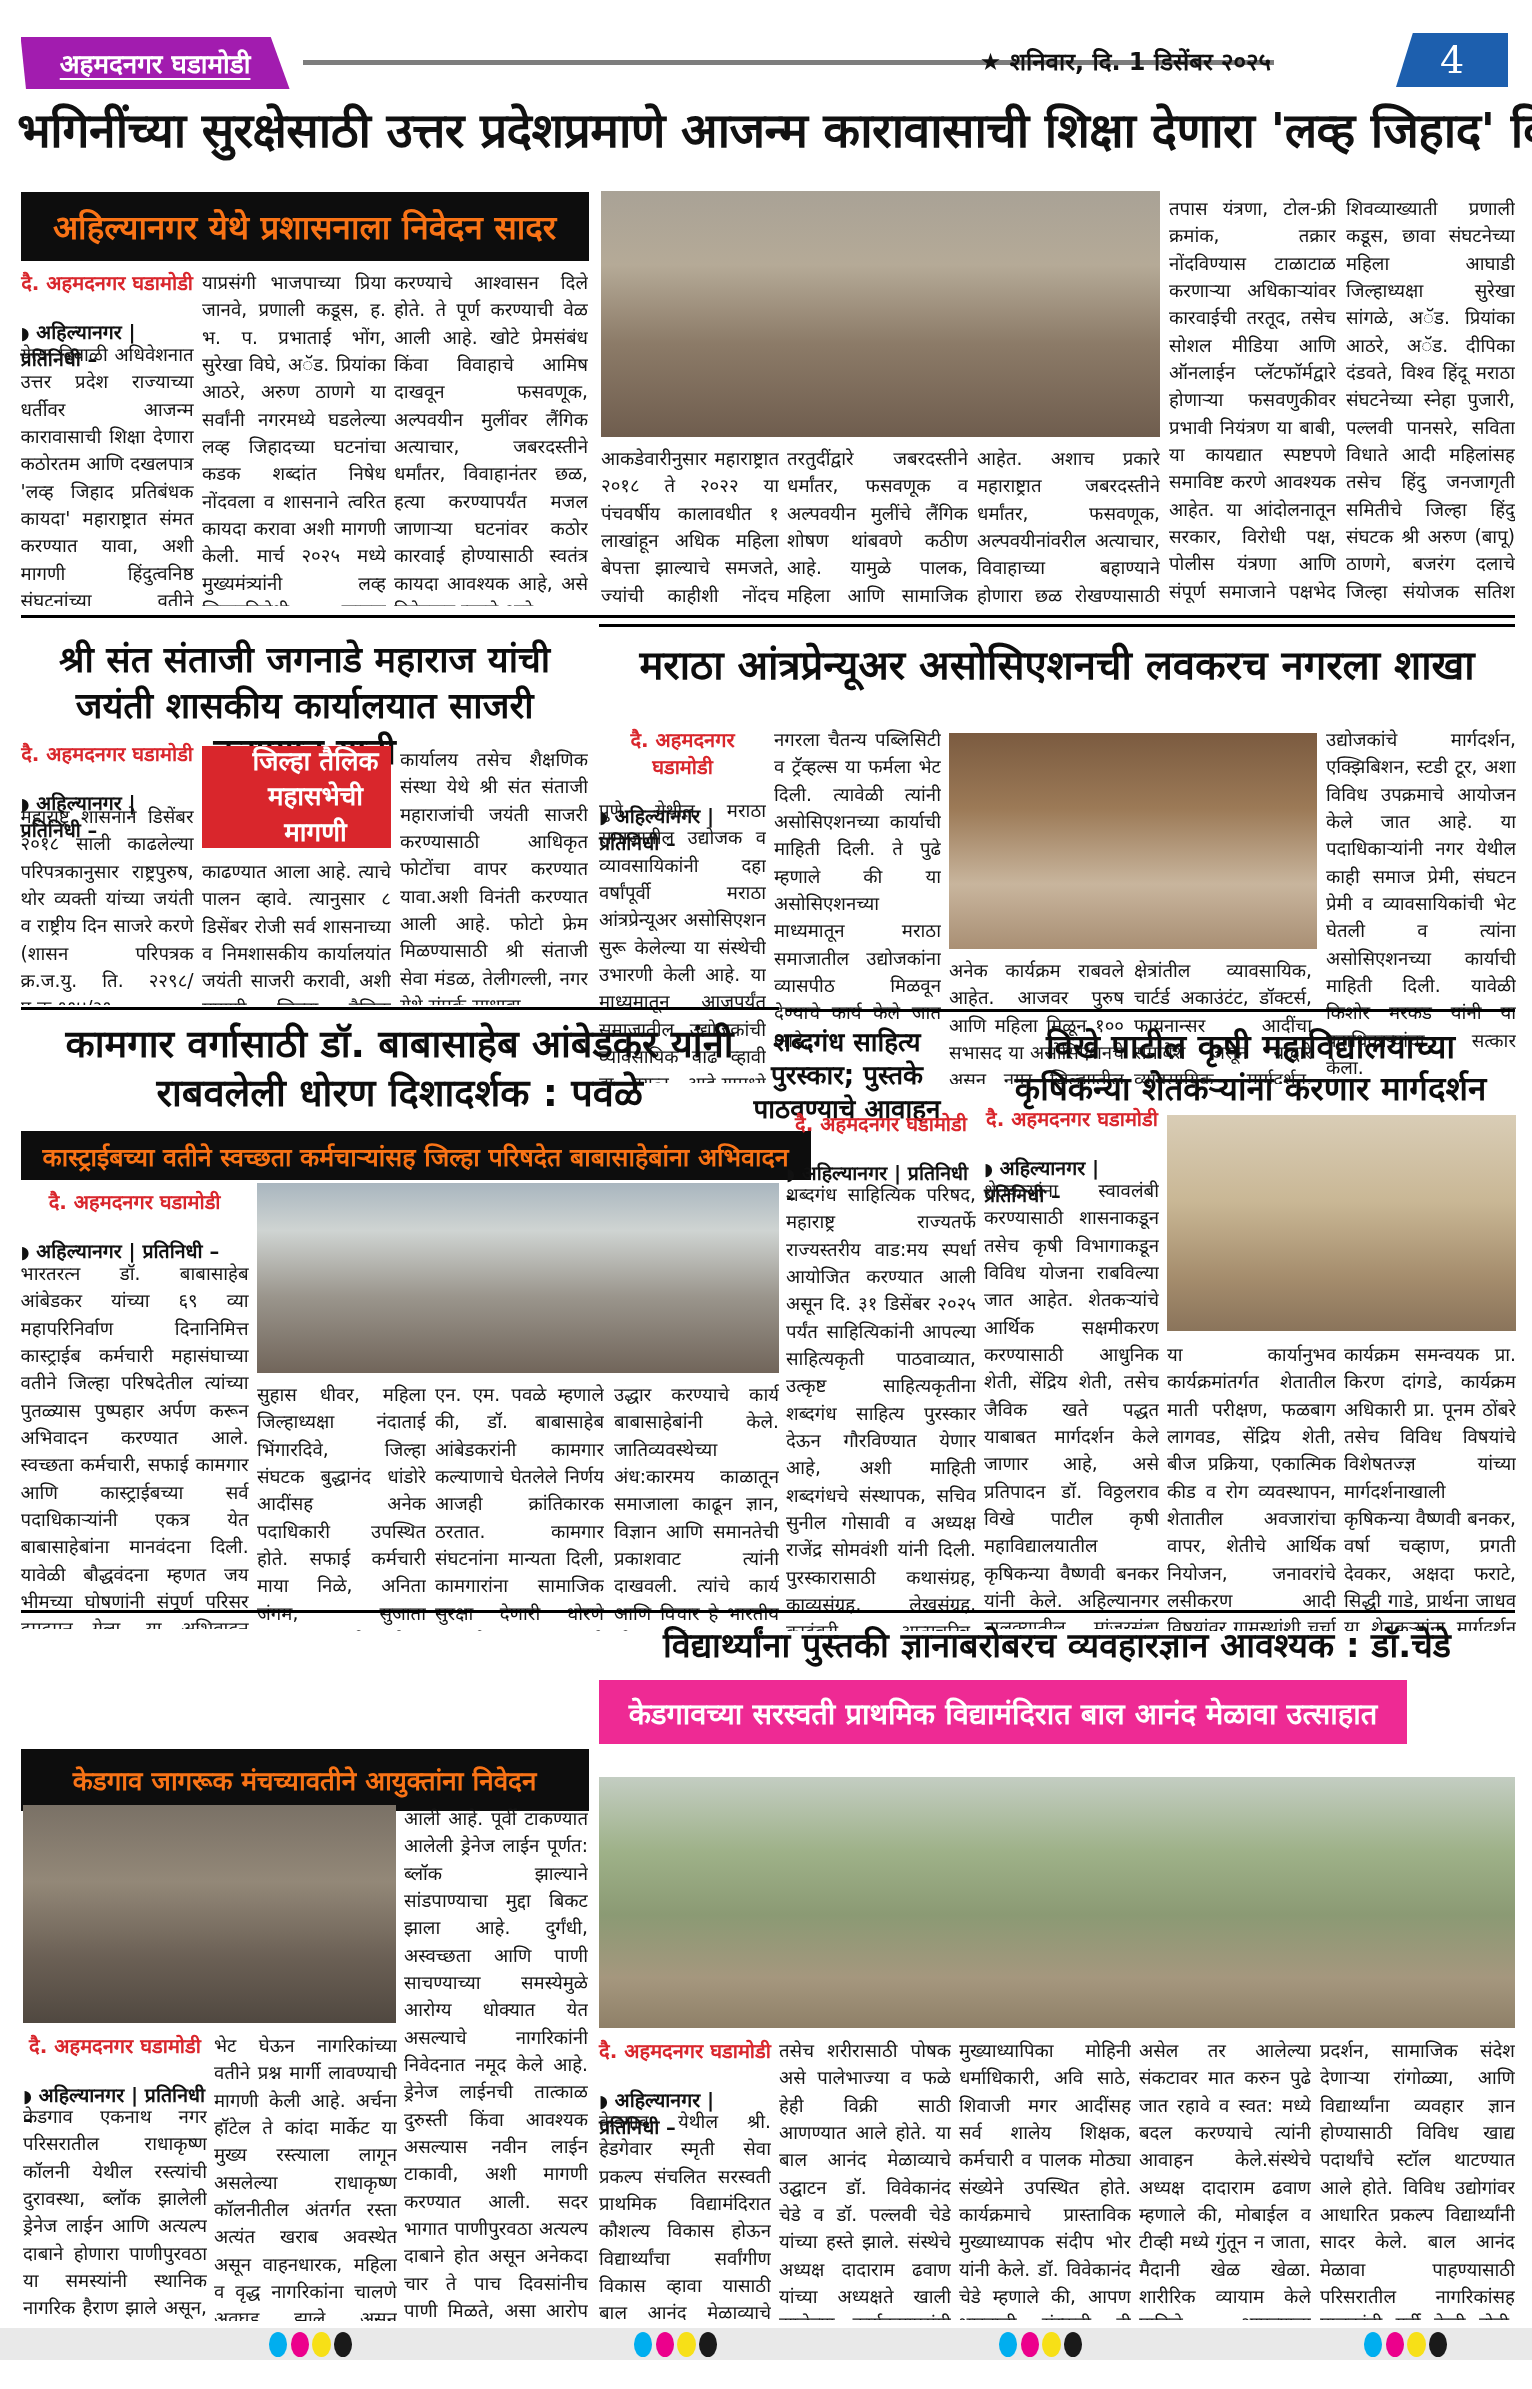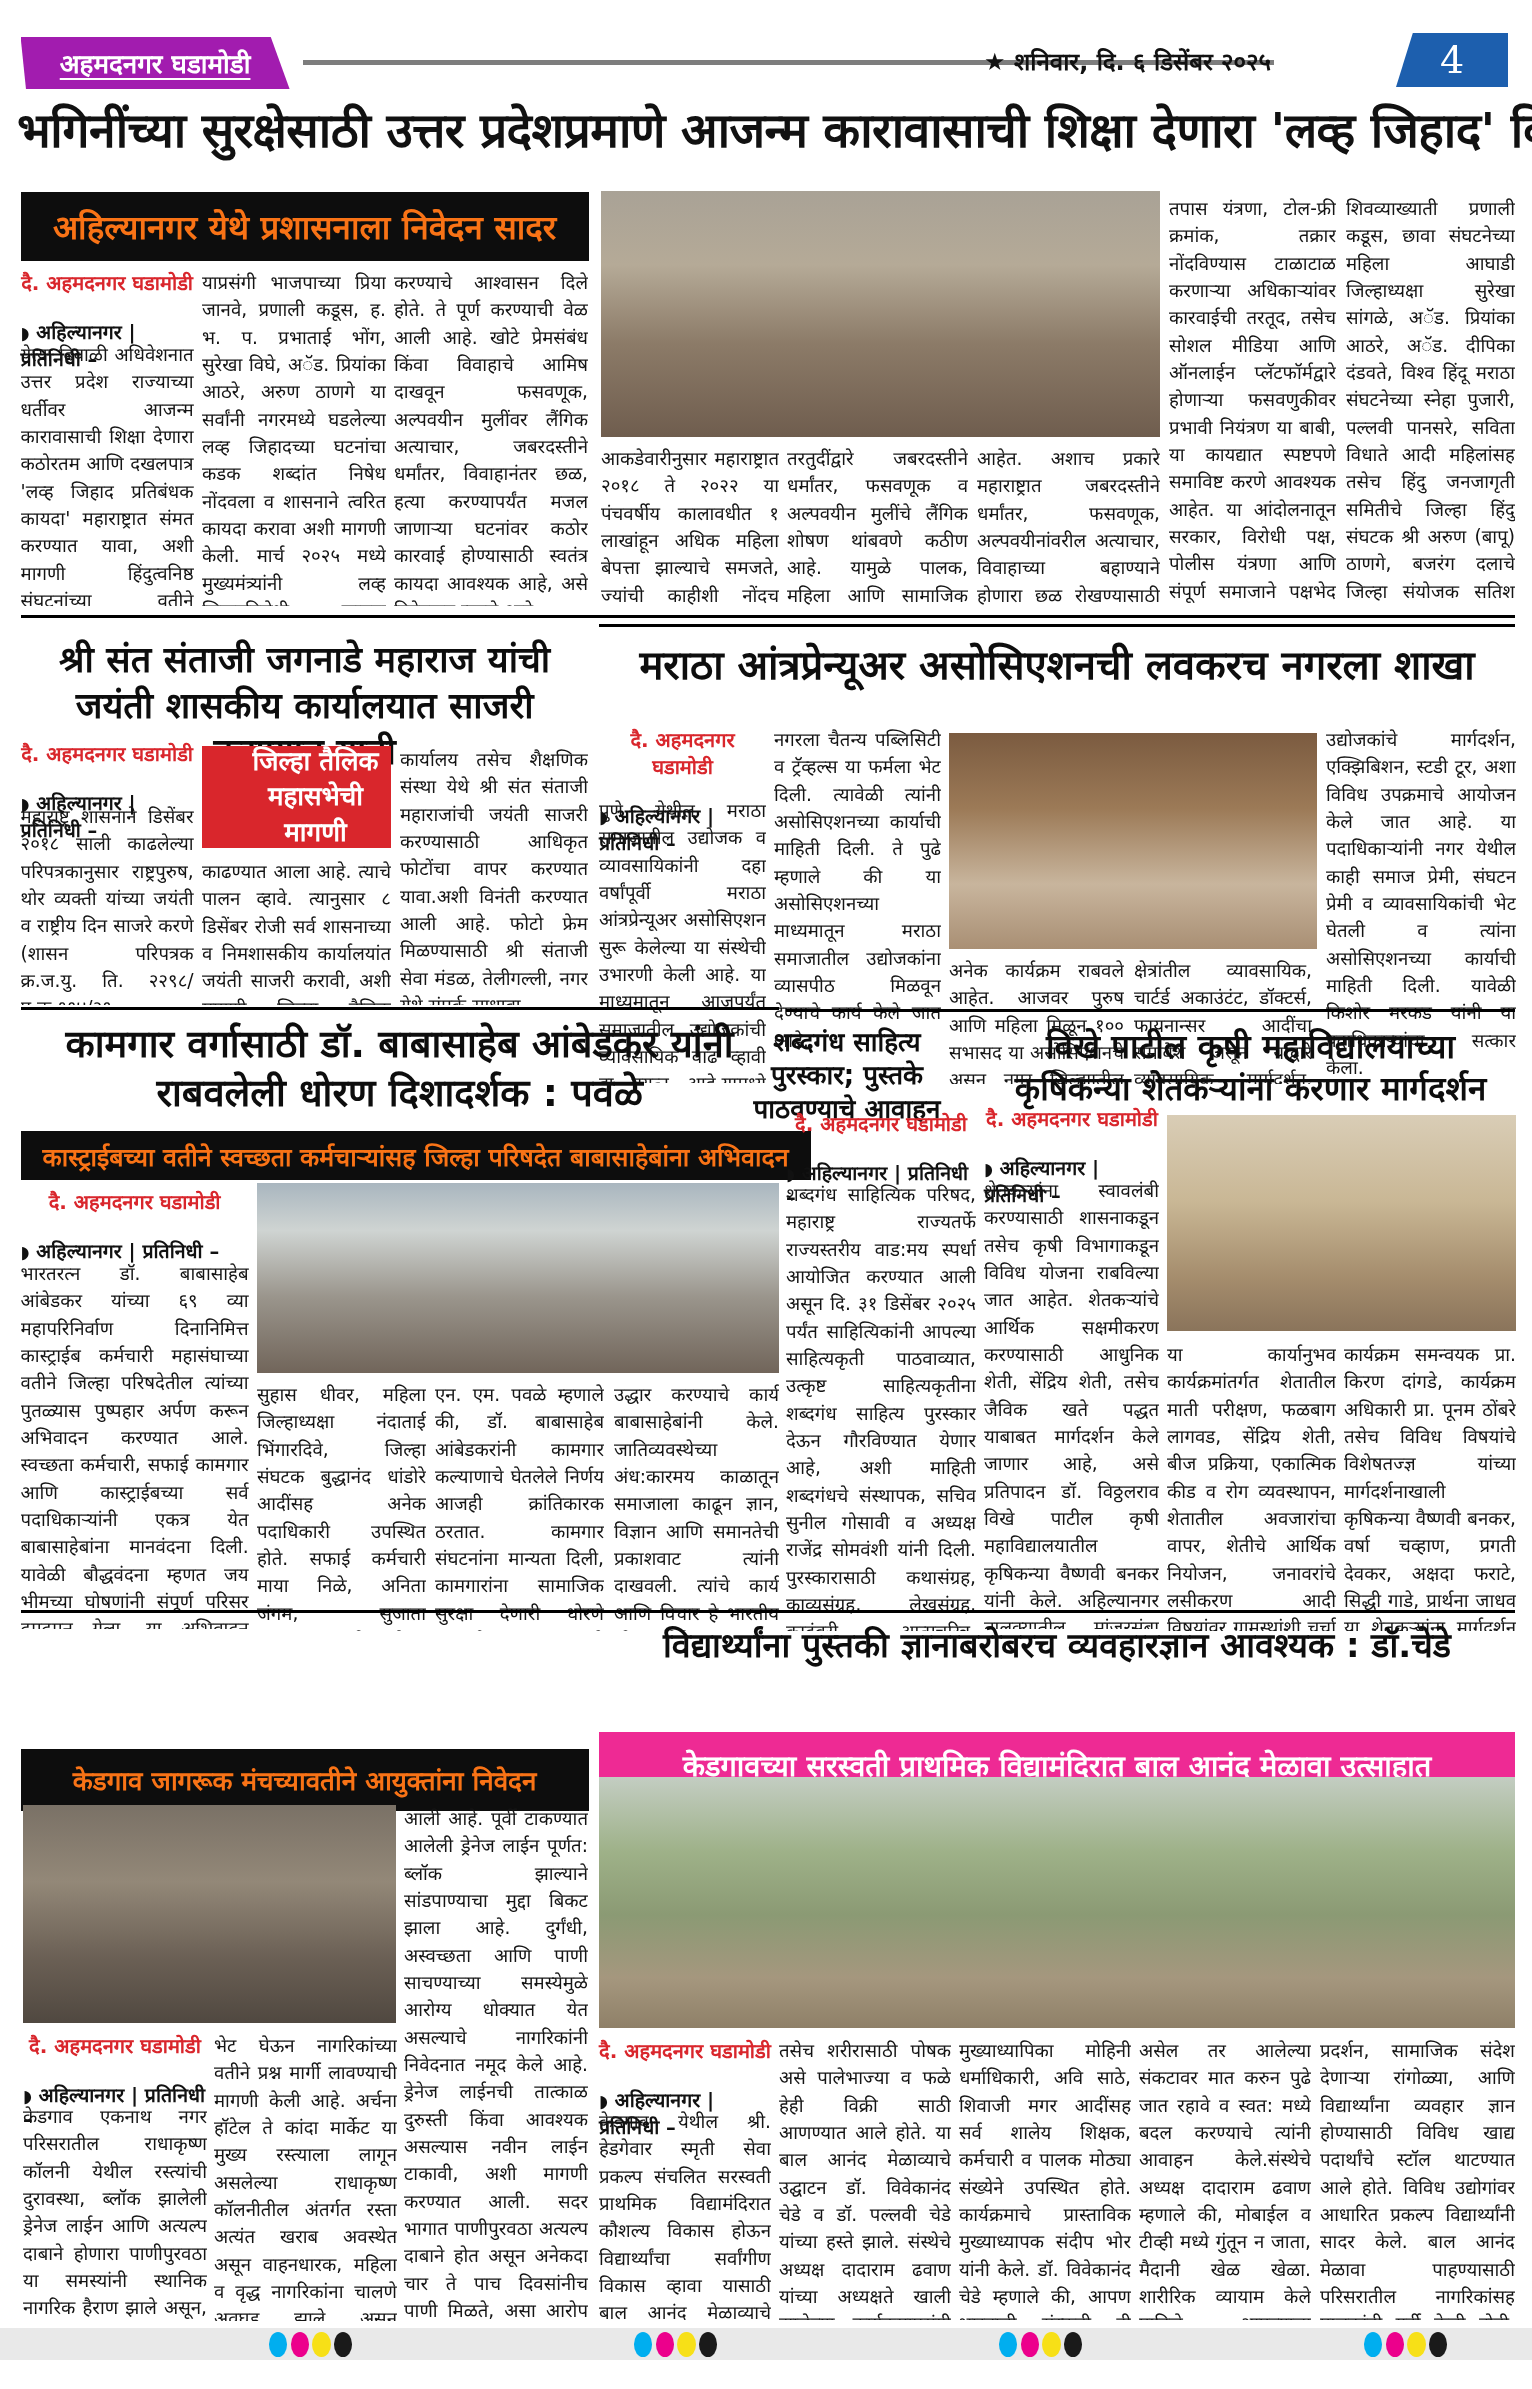--- a/index.html
+++ b/index.html
@@ -95,21 +95,21 @@
   #a7-subbar{left:20.6px;top:1749px;width:568px;height:62px;}
   #a7-subbar span{font-size:26px;}
   #a7-photo{left:23px;top:1805px;width:373px;height:218px;
     background:linear-gradient(180deg,#7a7166 0%,#938878 35%,#6b6055 70%,#504840 100%);}
   #a7-byline{left:23px;top:2032px;width:184px;}
   #a7c1{left:23px;top:2103px;width:184px;height:218px;}
   #a7c2{left:214px;top:2032px;width:183px;height:289px;}
   #a7c3{left:404px;top:1805px;width:184px;height:515px;}
   
   #a8-headline{left:599px;top:1624px;width:916px;font-size:34px;white-space:nowrap;}
-  #a8-magenta{left:599px;top:1732px;width:916px;height:64px;}
+  #a8-magenta{left:599px;top:1680px;width:808px;height:64px;}
   #a8-magenta span{font-size:29px;font-weight:800;}
   #a8-photo{left:599px;top:1777px;width:916px;height:251px;
     background:linear-gradient(180deg,#c3cdc2 0%,#9eb188 30%,#8b9a74 55%,#a5977e 80%,#8f8068 100%);}
   #a8-byline{left:599px;top:2037px;width:172px;}
   #a8c0{left:599px;top:2108px;width:172px;height:212px;}
   #a8c1{left:779px;top:2037px;width:172px;height:283px;}
   #a8c2{left:959px;top:2037px;width:172px;height:283px;}
   #a8c3{left:1139px;top:2037px;width:172px;height:283px;}
   #a8c4{left:1320px;top:2037px;width:195px;height:283px;}
   
@@ -121,21 +121,21 @@
 </style>
 </head>
 <body>
 
 <div id="page">
 
   <div class="abs" id="masthead-box">
     <span>अहमदनगर घडामोडी</span>
   </div>
   <div class="abs" id="header-rule"></div>
-  <div class="abs" id="date-line">★ शनिवार, दि. ६ डिसेंबर २०२५</div>
+  <div class="abs" id="date-line">★ शनिवार, दि. 1 डिसेंबर २०२५</div>
   <div class="abs" id="page-box">
     <span>4</span>
   </div>
 
   <div class="abs" id="lead-headline">भगिनींच्या सुरक्षेसाठी उत्तर प्रदेशप्रमाणे आजन्म कारावासाची शिक्षा देणारा 'लव्ह जिहाद' विरोधी कायदा हवा!</div>
 
   <div class="abs kicker-bar" id="a1-kicker">
     <span>अहिल्यानगर येथे प्रशासनाला निवेदन सादर</span>
   </div>
   <div class="abs photo" id="a1-photo"></div>

